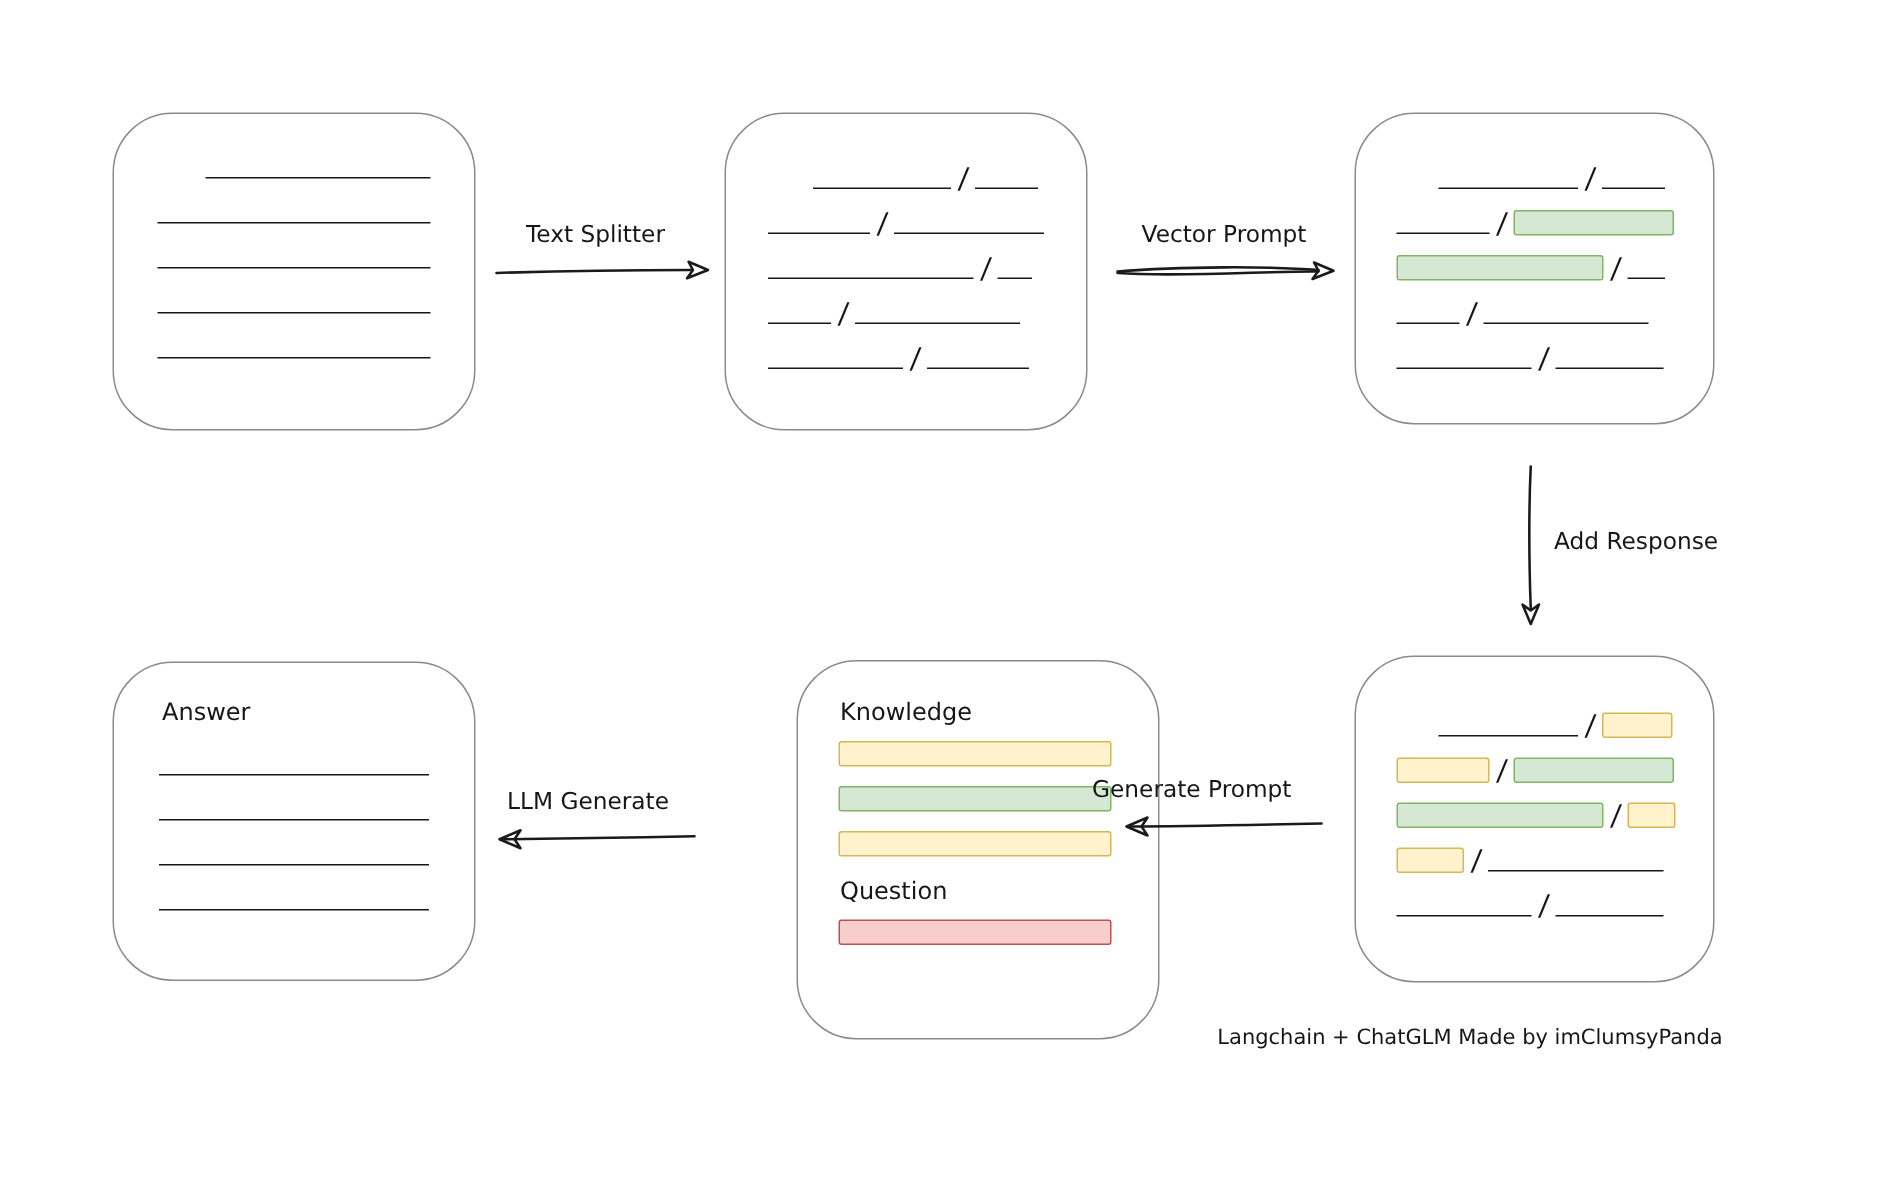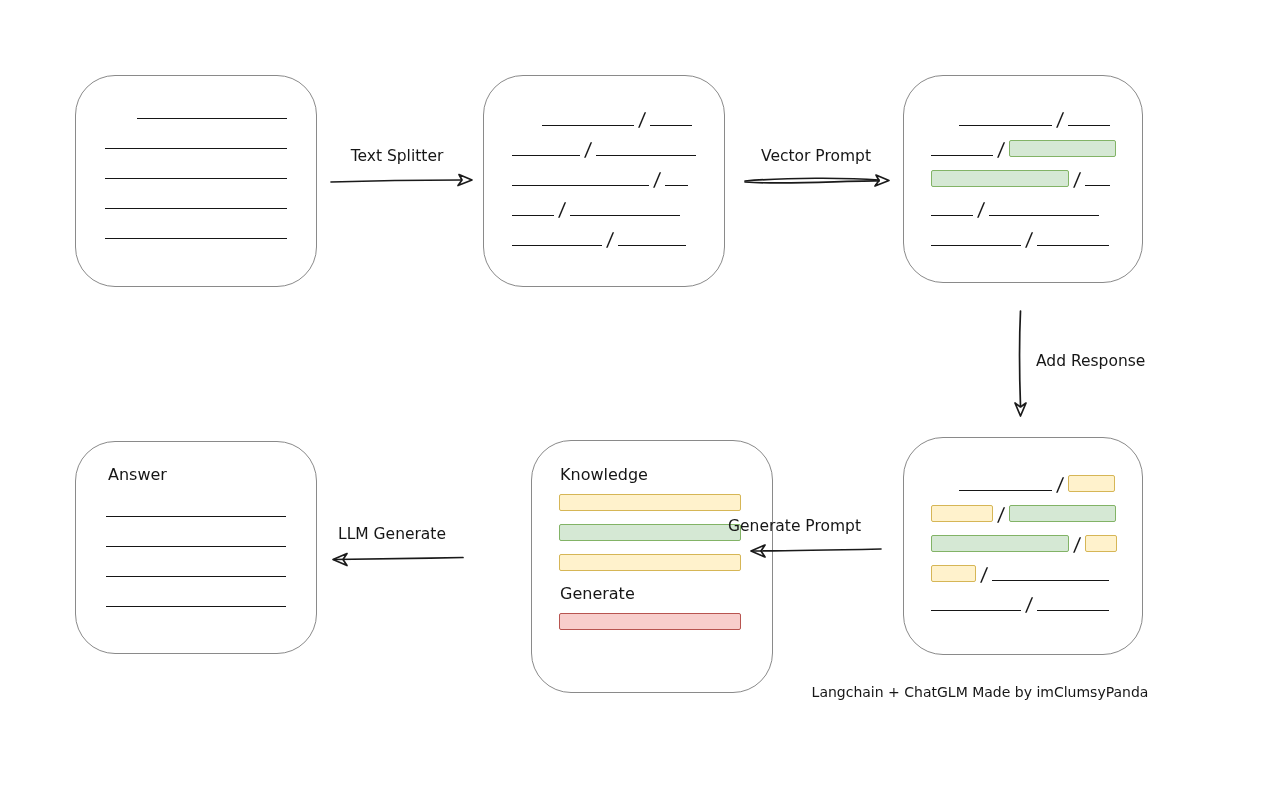--- a/index.html
+++ b/index.html
@@ -152,21 +152,21 @@
         <div class="row">
           <span class="bar" style="background: rgb(255, 242, 204); border-color: rgb(214, 182, 86); width: 182px;"></span>
         </div>
         <div class="row">
           <span class="bar" style="background: rgb(213, 232, 212); border-color: rgb(130, 179, 102); width: 182px;"></span>
         </div>
         <div class="row">
           <span class="bar" style="background: rgb(255, 242, 204); border-color: rgb(214, 182, 86); width: 182px;"></span>
         </div>
       </div>
-    <div class="box-title" id="prompt-title-q">Generate</div>
+    <div class="box-title" id="prompt-title-q">Question</div>
     <div class="rows" id="question-rows">
         <div class="row">
           <span class="bar" style="background: rgb(248, 206, 204); border-color: rgb(184, 84, 80); width: 182px;"></span>
         </div>
       </div>
   </div>
 
   <div class="box" style="left:75px;top:441px;width:242px;height:213px;">
     <div class="box-title" id="answer-title">Answer</div>
     <div class="rows" id="answer-rows">

